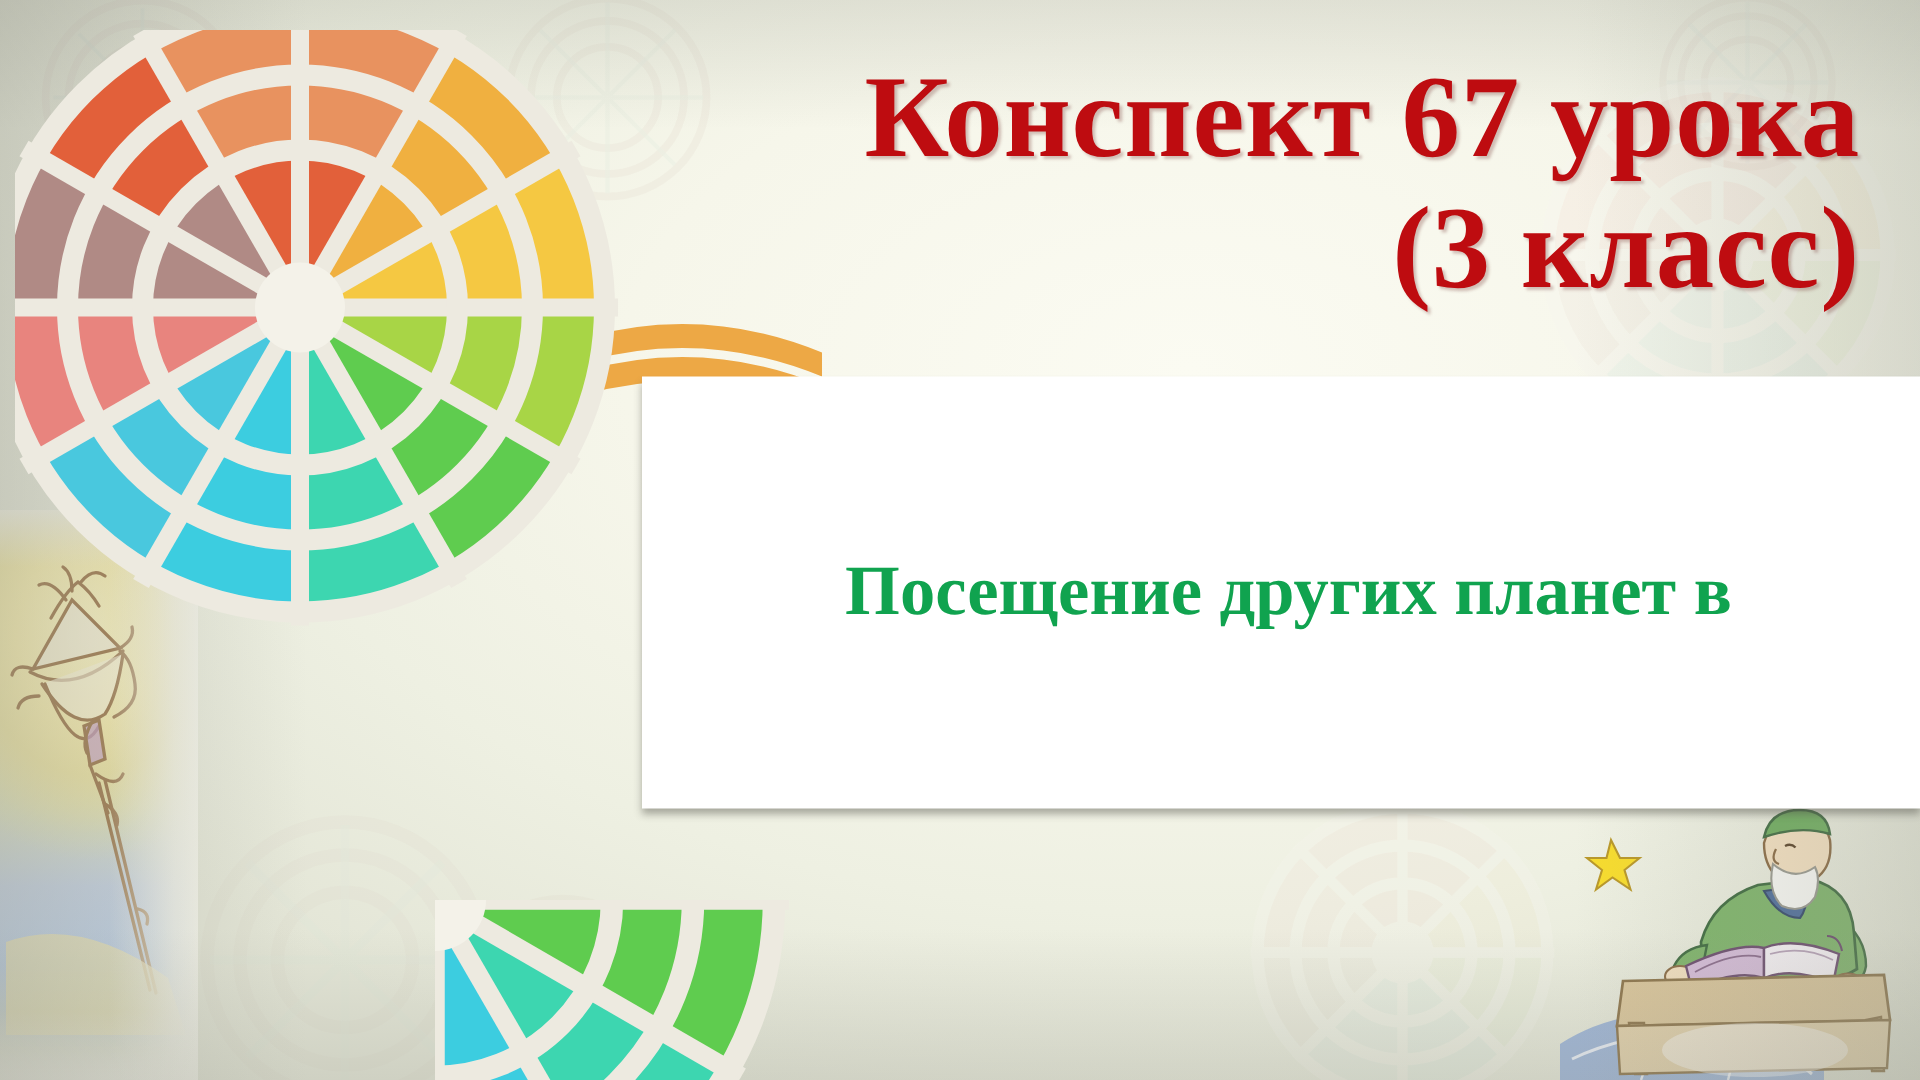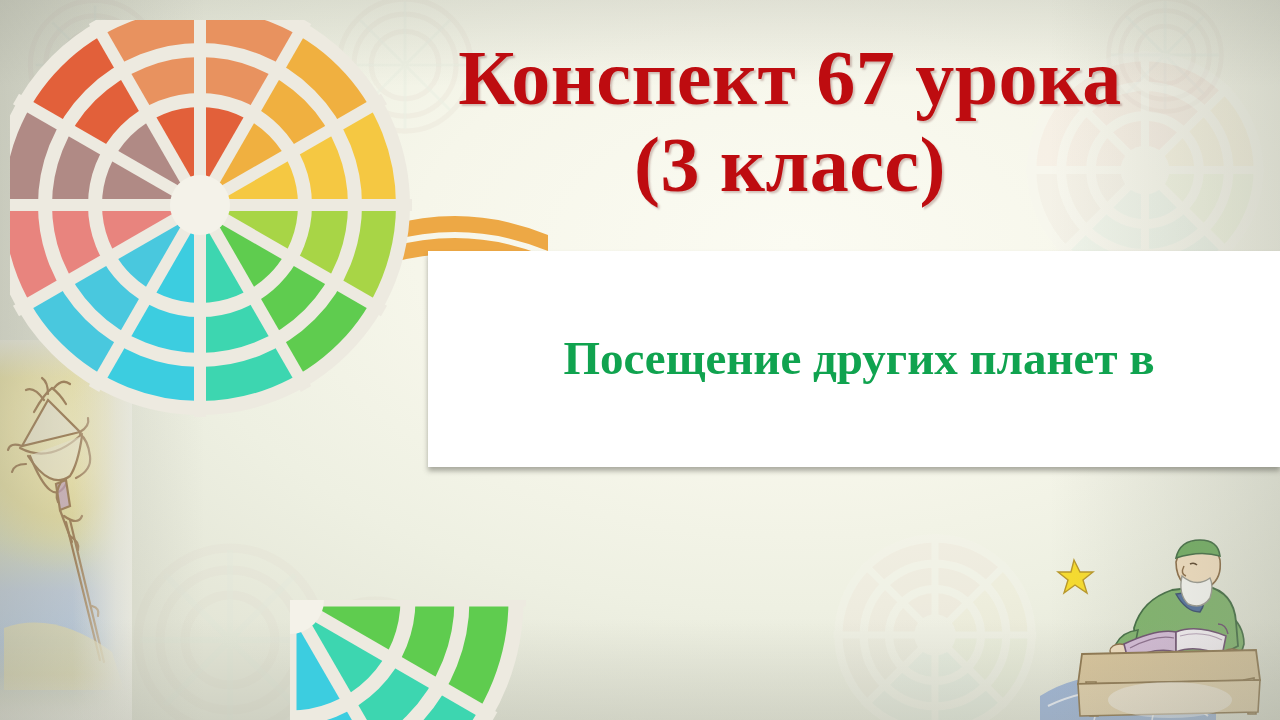--- a/index.html
+++ b/index.html
@@ -77,38 +77,38 @@
     height: 200px;
     pointer-events: none;
   }
 
   
   #title {
     position: absolute;
     left: 340px;
     top: 34px;
     width: 900px;
-    text-align: center;
+    text-align: right;
     color: #BE0C10;
     font-size: 78px;
     font-weight: bold;
     line-height: 1.12;
     letter-spacing: .5px;
     text-shadow: 2px 2px 2px rgba(120,60,55,.30);
     z-index: 6;
   }
   #title .line { display: block; white-space: nowrap; }
 
   
   #subtitle-card {
     position: absolute;
     left: 428px;
     top: 251px;
     width: 852px;
-    height: 216px;
+    height: 288px;
     background: #ffffff;
     box-shadow: 0 4px 5px rgba(80,80,70,.45);
     z-index: 8;
     display: flex;
     align-items: center;
     justify-content: center;
   }
   #subtitle {
     color: #10A34F;
     font-size: 47px;

